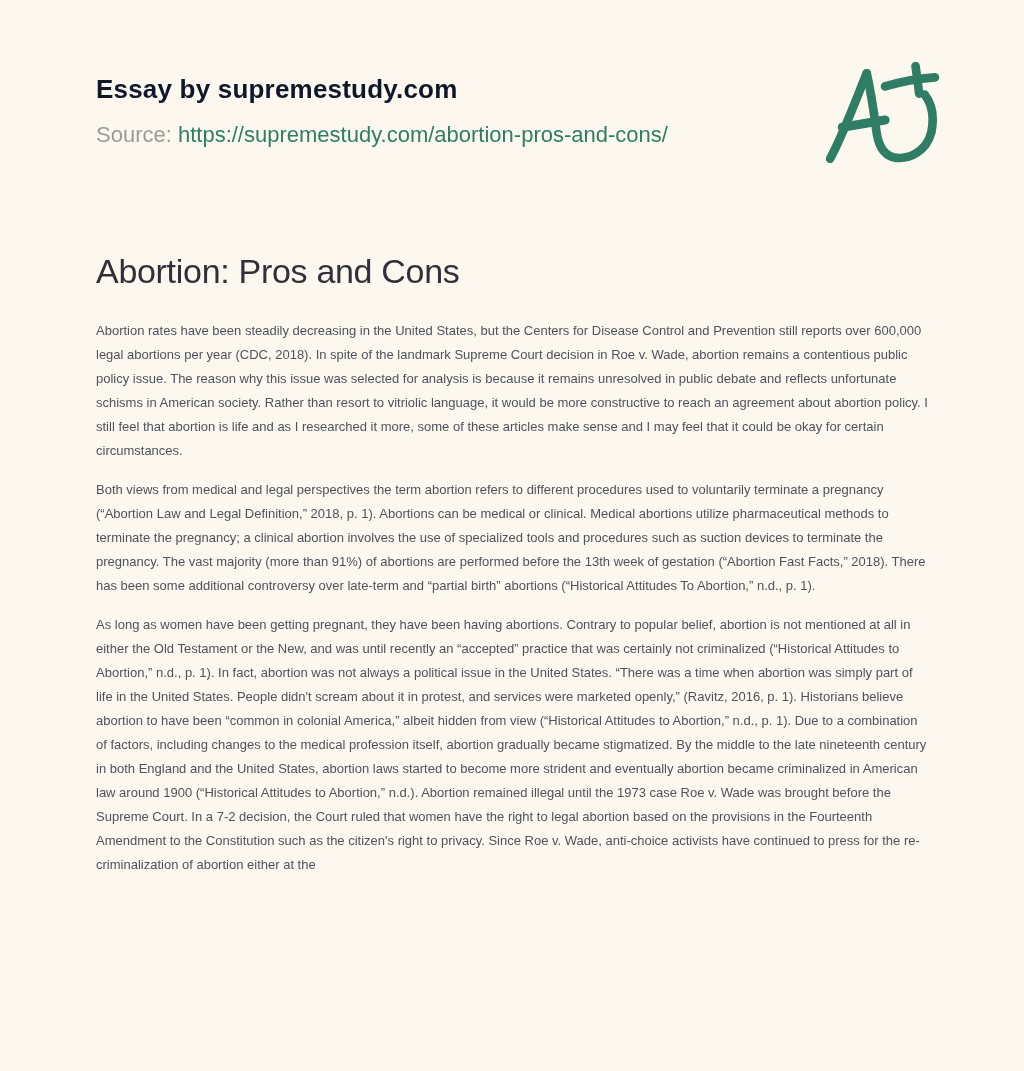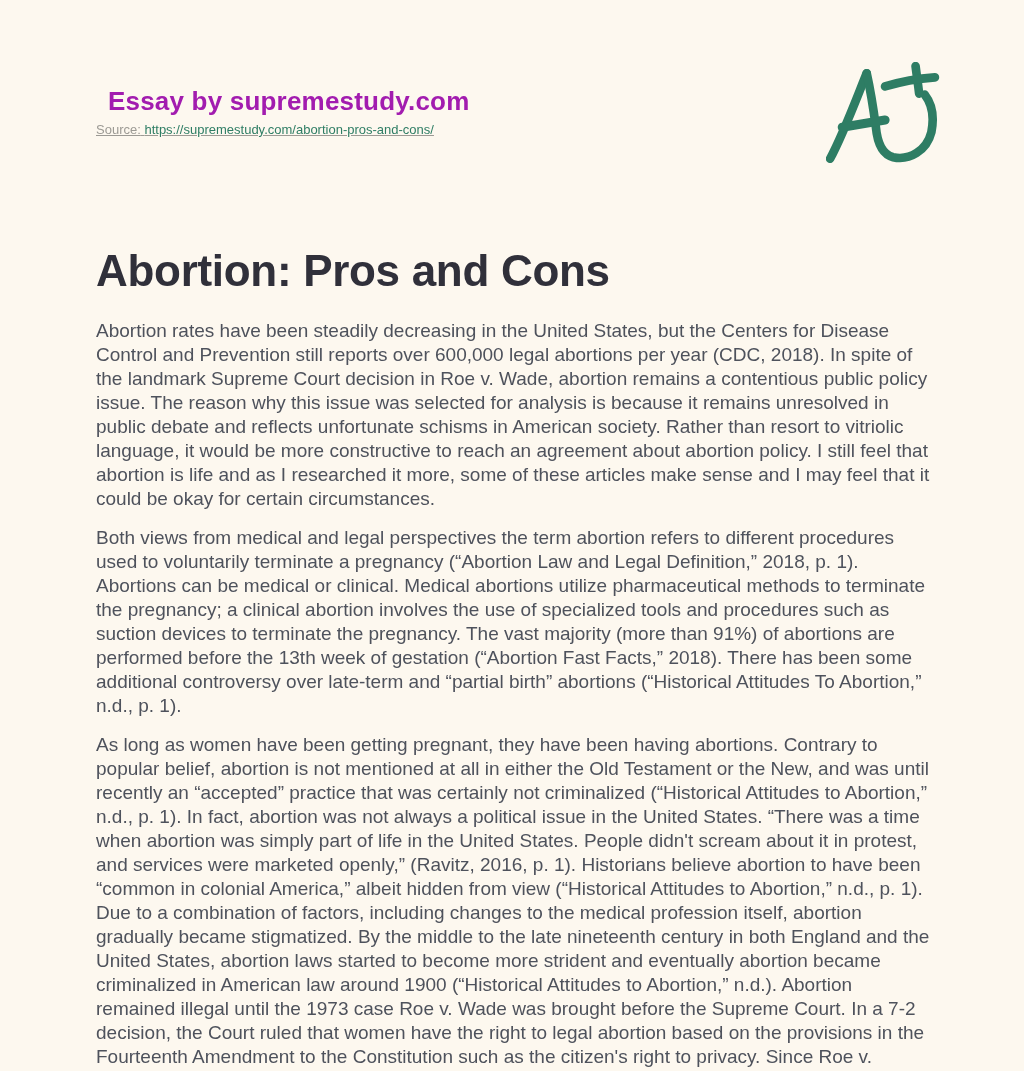--- a/index.html
+++ b/index.html
@@ -18,59 +18,58 @@
     position: relative;
     width: 1024px;
     height: 1071px;
   }
   .header-title {
     position: absolute;
     left: 96px;
     top: 74px;
     font-size: 26px;
     font-weight: 700;
-    color: #a21caf;
+    color: #0f172a;
     letter-spacing: 0.2px;
-    margin: 12px;
+    margin: 0;
   }
   .source-line {
     position: absolute;
     left: 96px;
     top: 122px;
-    font-size: 13px;
+    font-size: 22px;
     color: #9c9a94;
-    text-decoration: underline;
   }
   .source-line a {
     color: #2e7d64;
     text-decoration: none;
   }
   .logo {
     position: absolute;
     left: 826px;
     top: 62px;
     width: 114px;
     height: 108px;
   }
   .article {
     position: absolute;
     left: 96px;
     top: 250px;
     width: 834px;
   }
   .article-title {
-    font-size: 44px;
-    font-weight: 700;
+    font-size: 34px;
+    font-weight: 400;
     color: #30303a;
     letter-spacing: -0.3px;
     margin: 0 0 27px 0;
     line-height: 42px;
   }
   .article p, .article h2 {
-    font-size: 19px;
+    font-size: 13px;
     line-height: 24px;
     font-weight: 400;
     color: #4e525c;
     margin: 0 0 15px 0;
   }
 </style>
 </head>
 <body>
 
 <div class="page">

